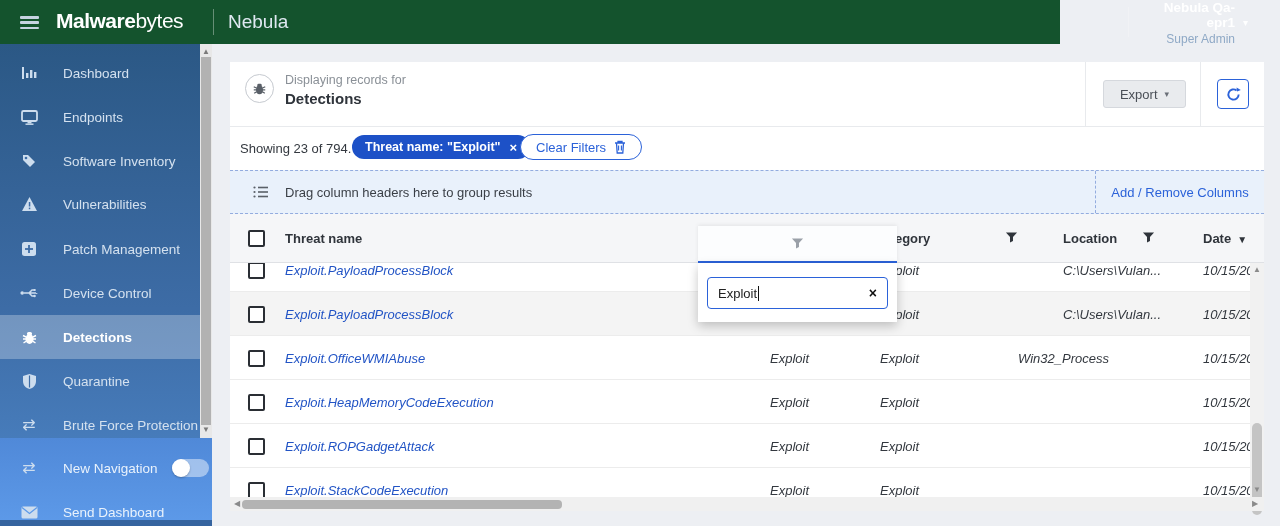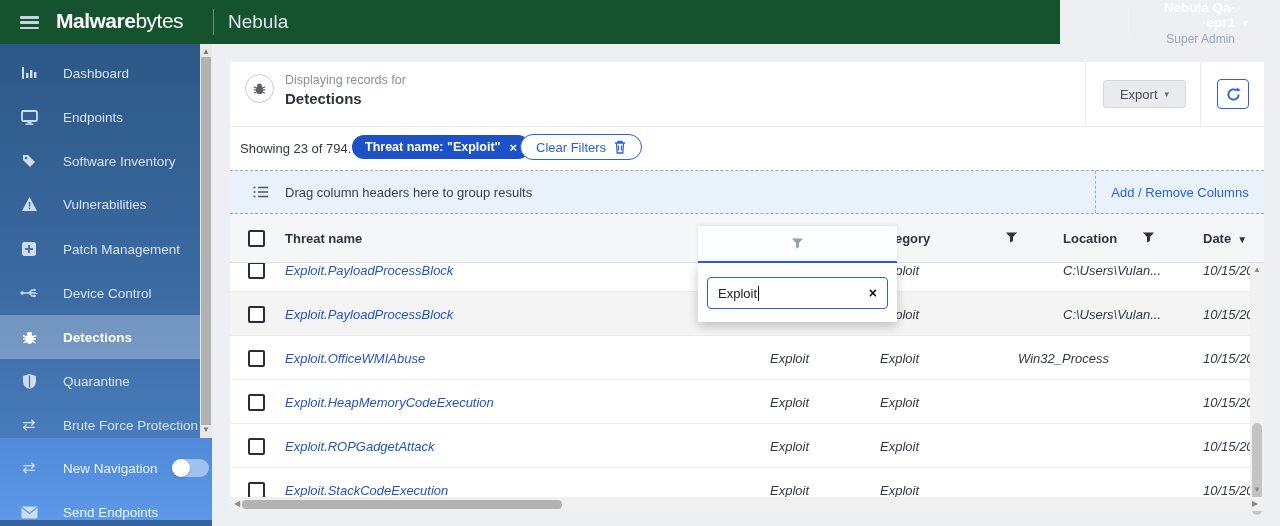--- a/index.html
+++ b/index.html
@@ -209,21 +209,21 @@
         <span class="knob"></span>
       </span>
   </div>
   <div class="nav-item" style="top:52px;">
     <span class="ic">
         <svg width="17" height="13" viewBox="0 0 17 13">
           <rect x="0.5" y="0.5" width="16" height="12" rx="1.5" fill="currentColor"></rect>
           <path d="M1 1.5l7.5 6L16 1.5" stroke="#5d9ae9" stroke-width="1.3" fill="none"></path>
         </svg>
       </span>
-    <span class="lbl">Send Endpoints</span>
+    <span class="lbl">Send Dashboard</span>
   </div>
 </div>
 <div class="footer-strip"></div>
 
 <div id="card">
 
   <div class="circle-ic">
     <svg width="15" height="15" viewBox="0 0 17 17">
         <ellipse cx="8.5" cy="10" rx="4" ry="5" fill="currentColor"></ellipse>
         <rect x="6" y="3" width="5" height="3.4" rx="1.6" fill="currentColor"></rect>

